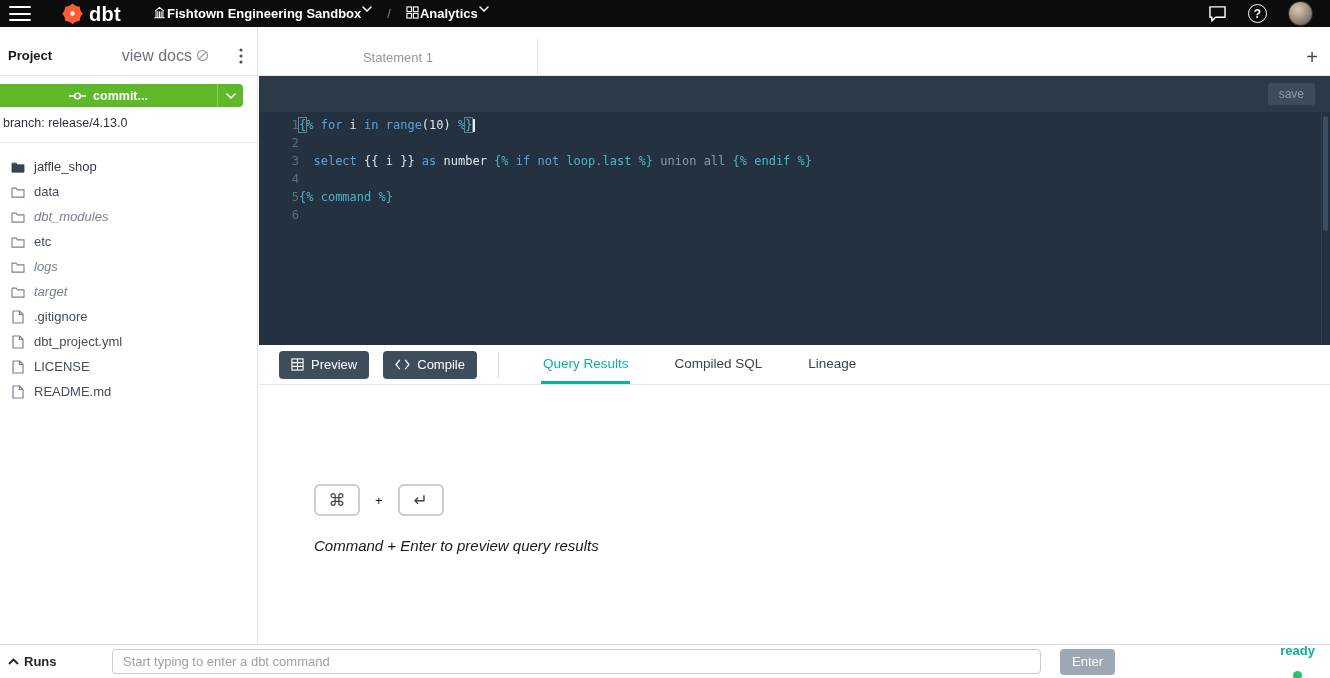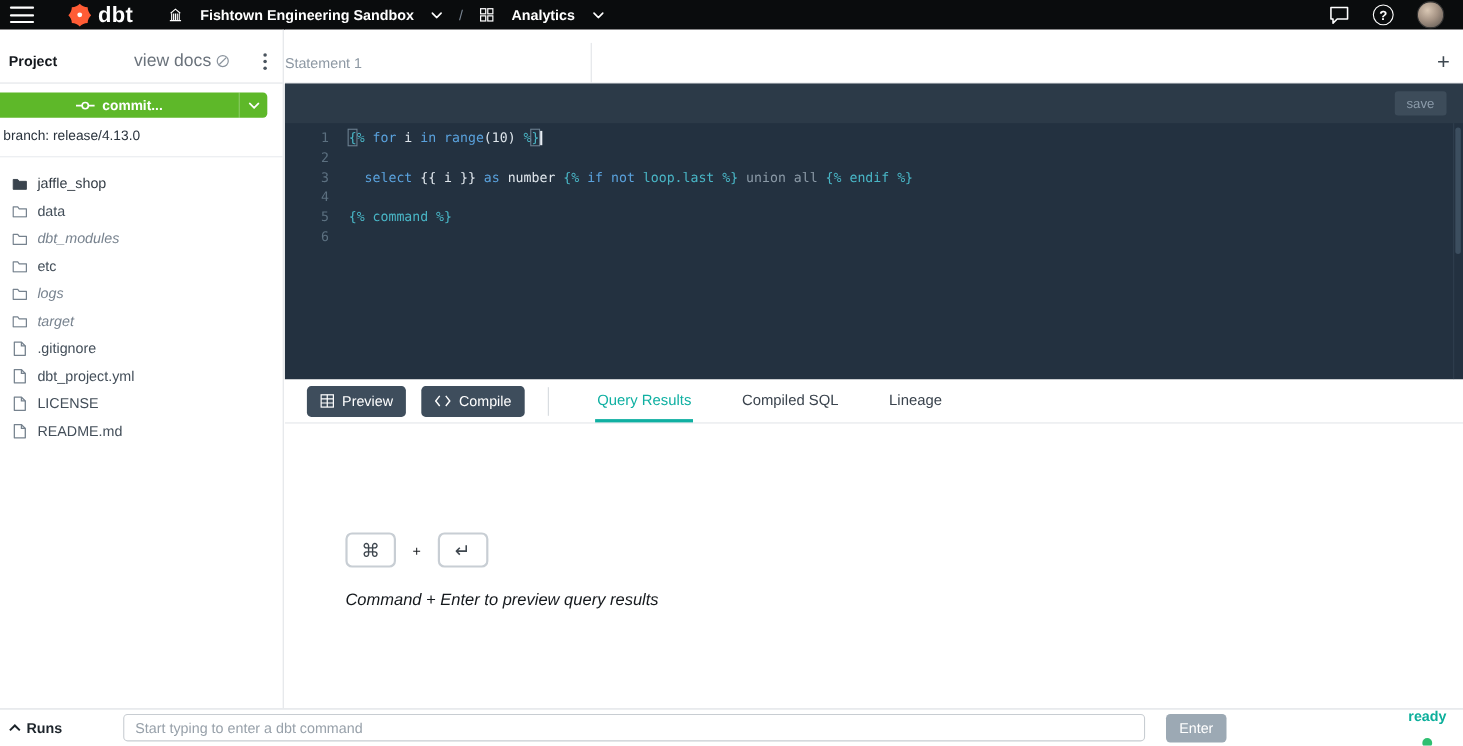--- a/index.html
+++ b/index.html
@@ -7,21 +7,21 @@
   body { font-family:"Liberation Sans", sans-serif; }
   .app { position:relative; width:1330px; height:678px; background:#fff; overflow:hidden; }
 
   
   .topbar { position:absolute; left:0; top:0; right:0; height:27px; background:#0a0c0d; display:flex; align-items:center; }
   .hamburger { width:22px; height:15px; margin-left:9px; display:flex; flex-direction:column; justify-content:space-between; cursor:pointer; }
   .hamburger span { display:block; height:2px; background:#fff; border-radius:1px; }
   .brand { margin-left:30px; display:flex; align-items:center; }
   .brand svg { width:23px; height:23px; }
   .brand-text { color:#fff; font-size:20px; font-weight:700; margin-left:5px; line-height:1; letter-spacing:.3px; }
-  .tb-group { display:flex; align-items:center; gap:16px; background:none; border:none; color:#fff; font-size:13px; font-weight:600; cursor:pointer; font-family:inherit; }
+  .tb-group { display:flex; align-items:flex-start; gap:1px; background:none; border:none; color:#fff; font-size:13px; font-weight:600; cursor:pointer; font-family:inherit; }
   .tb-acct { margin-left:32px; }
   .slash { color:#7b8794; margin-left:15px; font-size:13px; }
   .tb-proj { margin-left:15px; }
   .tb-right { margin-left:auto; display:flex; align-items:center; gap:21px; margin-right:17px; }
   .icon-btn { background:none; border:none; display:flex; align-items:center; cursor:pointer; }
   .help-circle { width:19px; height:19px; border:1.5px solid #fff; border-radius:50%; color:#fff; font-size:12px; font-weight:700; display:grid; place-items:center; }
   .avatar { width:25px; height:25px; border-radius:50%; background:radial-gradient(circle at 38% 32%, #d9c7b4 0%, #a59384 45%, #56504b 100%); border:1px solid #333; cursor:pointer; }
 
   
   .sidebar { position:absolute; left:0; top:27px; width:258px; bottom:34px; background:#fff; border-right:1px solid #e1e4e8; }
@@ -39,29 +39,29 @@
   .tree-icon { display:flex; width:15px; justify-content:center; color:#76828e; }
   .tree-item.v-root { color:#333c45; }
   .tree-item.v-root .tree-icon { color:#3a444e; }
   .tree-item.v-muted { font-style:italic; color:#77828e; }
   .tree-item.v-accent { color:#12ae9f; }
   .tree-item.v-accent .tree-icon { color:#12ae9f; }
 
   
   .main { position:absolute; left:259px; top:27px; right:0; height:318px; }
   .tab-row { height:49px; border-bottom:1px solid #e1e4e8; display:flex; align-items:flex-end; background:#fff; }
-  .editor-tab { height:36px; width:279px; border-right:1px solid #e1e4e8; display:flex; align-items:center; justify-content:flex-start; color:#8d98a3; font-size:13px; cursor:pointer; }
+  .editor-tab { height:36px; width:279px; border-right:1px solid #e1e4e8; display:flex; align-items:center; justify-content:center; color:#8d98a3; font-size:13px; cursor:pointer; }
   .new-tab { margin-left:auto; margin-right:12px; align-self:center; margin-top:12px; font-size:20px; font-weight:300; color:#3e4851; background:none; border:none; cursor:pointer; line-height:1; font-family:inherit; }
   .editor { position:relative; height:269px; background:#233140; overflow:hidden; }
   .editor-toolbar { height:36px; display:flex; justify-content:flex-end; align-items:center; padding-right:15px; background:#2c3a48; }
   .save-btn { background:#3d4c5a; color:#8c9cab; border:none; border-radius:3px; font-size:12px; padding:4px 11px; cursor:pointer; font-family:inherit; }
   .code { padding-top:4px; font-family:"DejaVu Sans Mono", monospace; font-size:12px; line-height:18px; }
   .code-line { display:flex; height:18px; }
   .ln { width:40px; text-align:right; color:#5c7080; flex:none; user-select:none; }
-  .lc { margin-left:18px; white-space:pre; color:#dfe6ec; }
+  .lc { white-space:pre; color:#dfe6ec; }
   .tk.j { color:#49b6c6; }
   .tk.k { color:#5aa2dd; }
   .tk.c { color:#8b9aa7; }
   .tk.d { color:#dfe6ec; }
   .tk.bh { outline:1px solid #6b7f8f; }
   .tk.cur { display:inline-block; width:2px; height:13px; background:#e8eef4; vertical-align:middle; margin-left:1px; }
   .code-scroll-track { position:absolute; right:8px; top:36px; bottom:0; width:1px; background:#2f3f4e; }
   .editor-scrollbar { position:absolute; right:2px; top:40px; width:5px; height:115px; background:#3c4e5f; border-radius:3px; cursor:pointer; }
 
   

